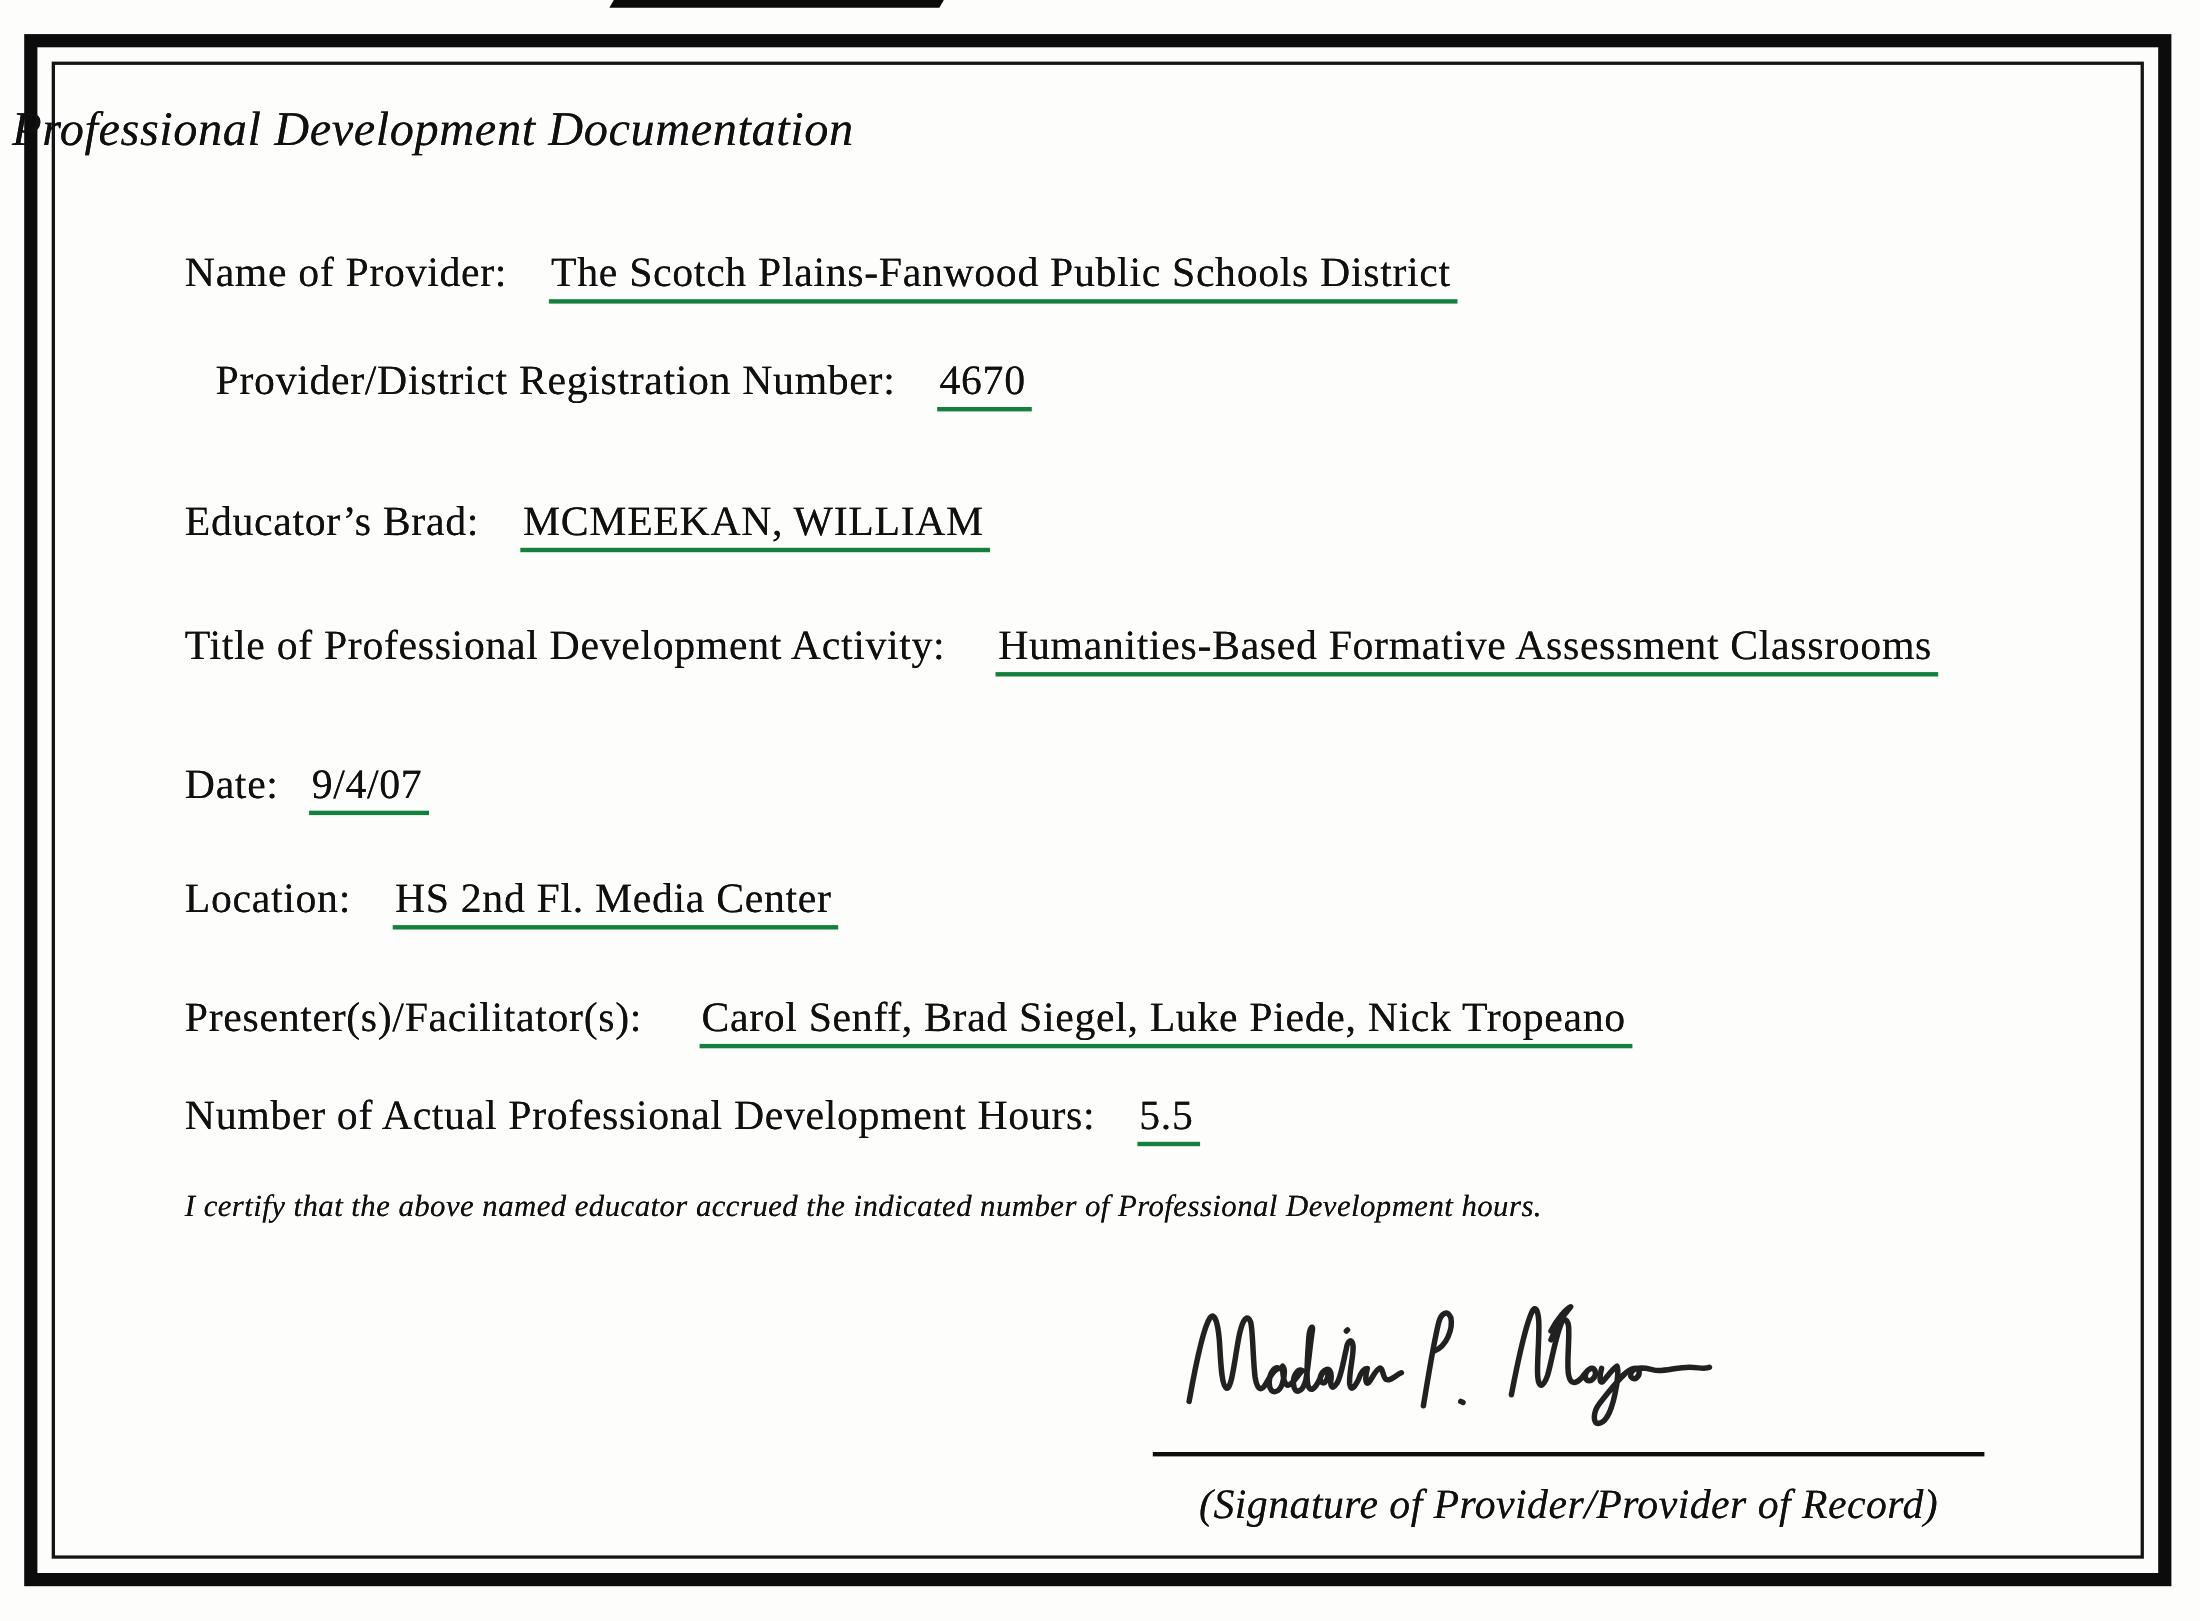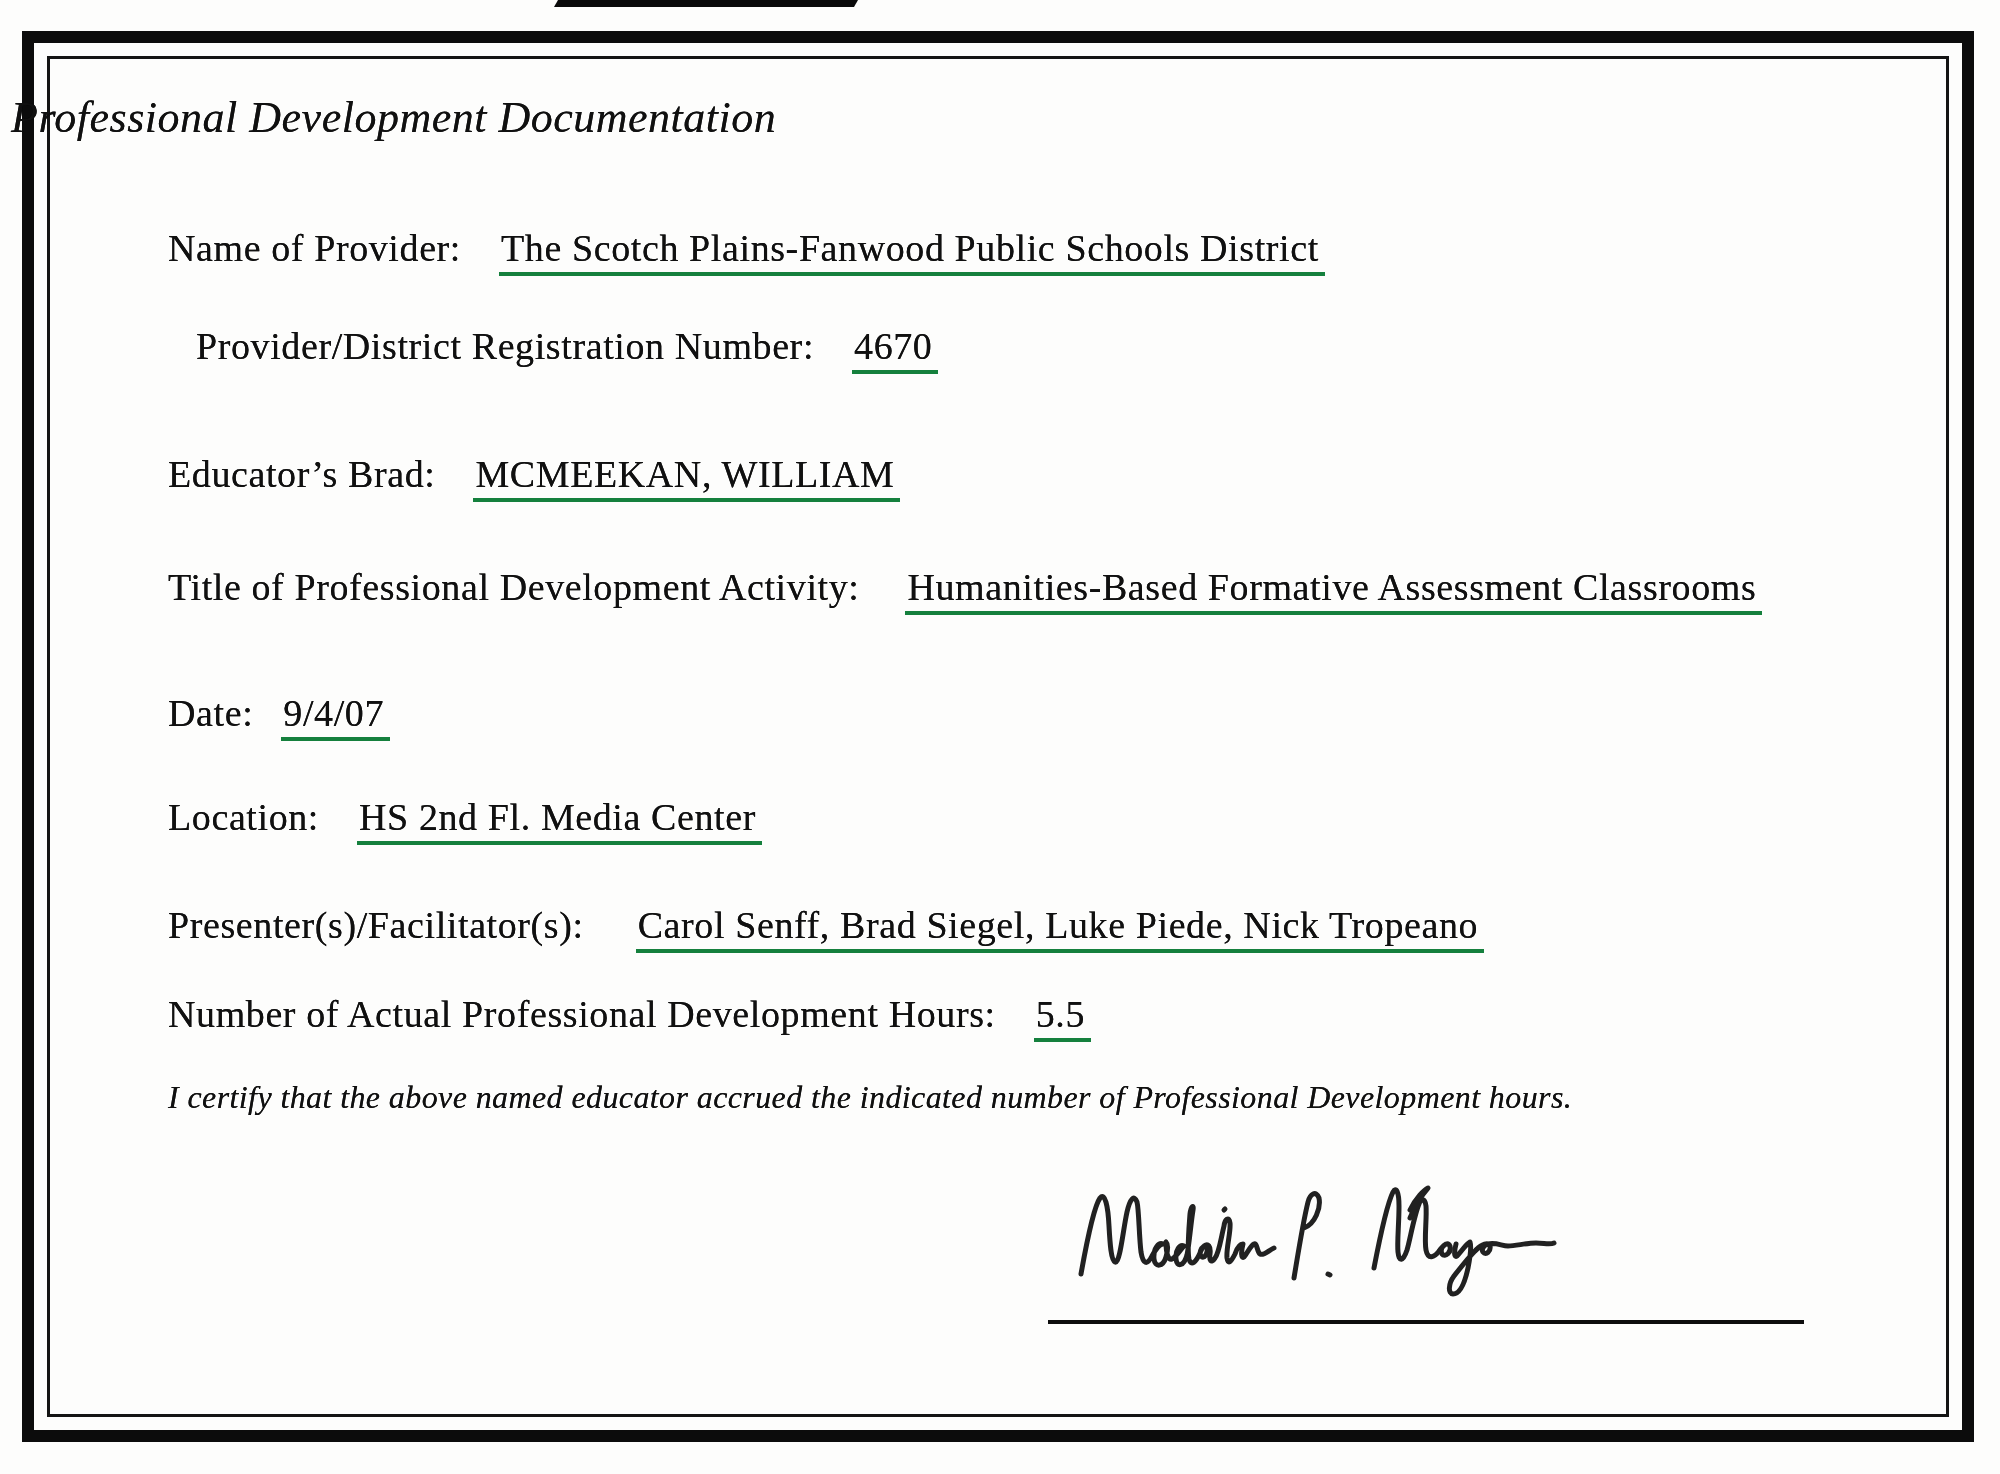--- a/index.html
+++ b/index.html
@@ -87,21 +87,21 @@
   .row-7 { top: 902px; }
   .row-7 .field-value { margin-left: 52px; }
   .row-8 { top: 991px; }
 
   .certify-text {
     position: absolute;
     left: 168px;
     top: 1068px;
     width: 1660px;
     font-style: italic;
-    font-size: 32px;
+    font-size: 28px;
     line-height: 58px;
     letter-spacing: 0.4px;
     text-shadow: 0 0 0.5px rgba(0,0,0,0.85);
     white-space: normal;
   }
 
   .signature-block {
     position: absolute;
     left: 1048px;
     top: 1180px;
@@ -209,13 +209,14 @@
       <path d="M334,28 C340,16 348,8 352,6 C345,14 338,26 334,36"></path>
       <path d="M364,68 C368,62 372,60 374,64 C376,70 369,76 366,72 C364,68 366,64 370,62"></path>
       <path d="M380,62 C378,70 378,76 381,74 C385,70 390,62 394,60
                C396,66 394,76 392,86 C389,100 384,112 377,112
                C372,112 372,102 378,94 C385,85 394,74 400,68"></path>
       <path d="M400,68 C406,62 412,60 414,64 C415,69 410,74 407,70 C405,67 408,63 412,62
                C420,60 426,64 432,64 C440,64 450,61 460,61 C468,61 474,63 478,61"></path>
     </g>
   </svg>
   <div class="signature-rule"></div>
+  <div class="signature-caption">(Signature of Provider/Provider of Record)</div>
 </div>
 
 </body></html>

